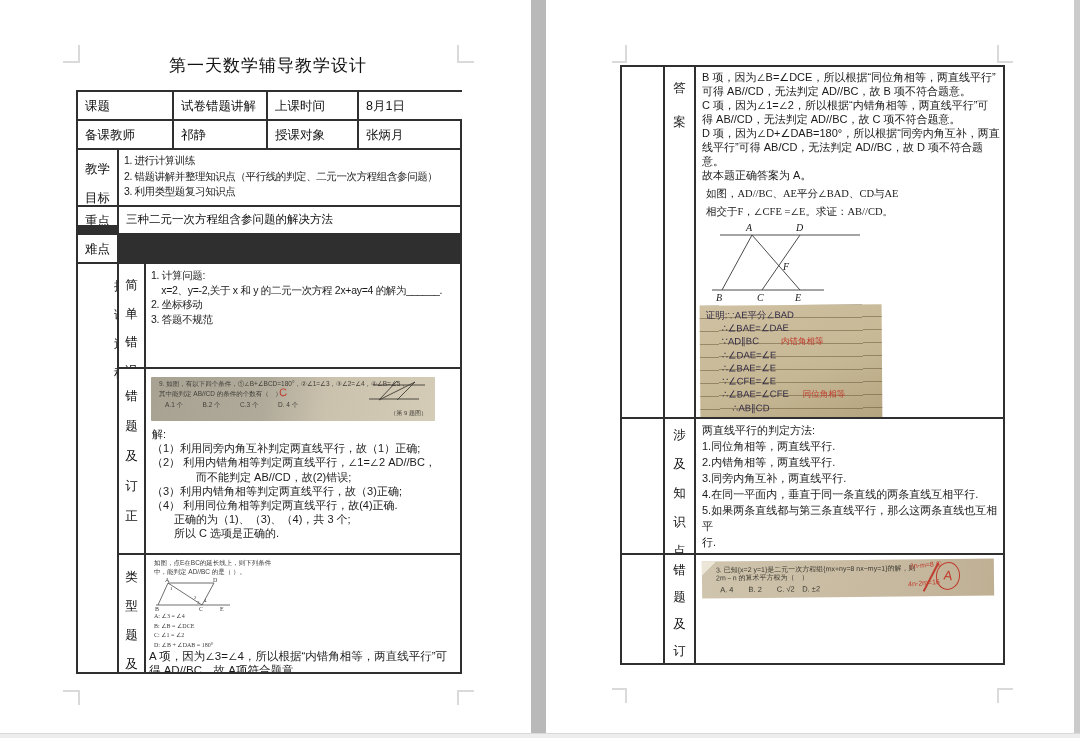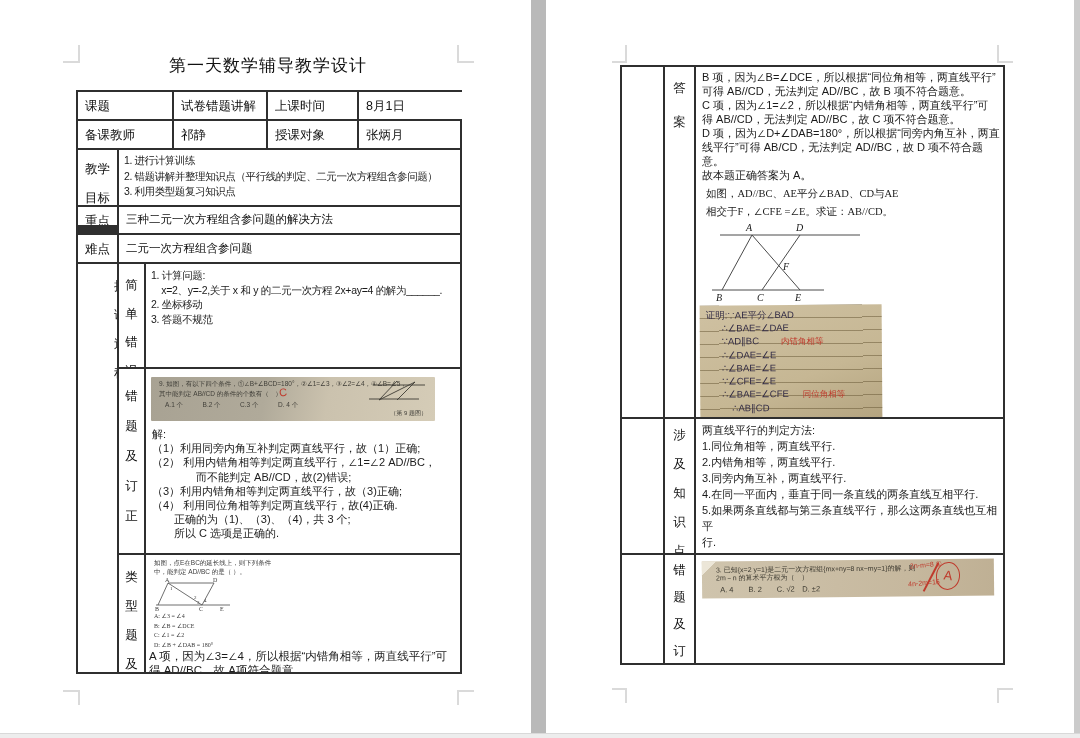--- a/index.html
+++ b/index.html
@@ -82,21 +82,20 @@
       <div class="tcell lbl2" style="left:2px;top:60px;width:39px;height:55px;">教学
 目标</div>
       <div class="tcell pre" style="left:43px;top:60px;width:341px;height:55px;font-size:10.5px;line-height:15.5px;letter-spacing:-0.4px;padding:3px 2px 0 5px;">1. 进行计算训练
 2. 错题讲解并整理知识点（平行线的判定、二元一次方程组含参问题）
 3. 利用类型题复习知识点</div>
 
       <div class="tcell lbl" style="left:2px;top:117px;width:39px;height:18px;">重点</div>
       <div class="tcell val" style="left:43px;top:117px;width:341px;height:26px;font-size:11.5px;padding-top:5px;">三种二元一次方程组含参问题的解决方法</div>
 
       <div class="tcell lbl" style="left:2px;top:145px;width:39px;height:27px;">难点</div>
-      <div class="tcell val" style="left:43px;top:145px;width:341px;height:27px;font-size:11.5px;">二元一次方程组含参问题</div>
 
       <div class="tcell lbl2" style="left:2px;top:174px;width:39px;height:408px;padding-top:8px;padding-left:36px;">授课
 过程</div>
 
       <div class="tcell stack" style="left:43px;top:174px;width:25px;height:103px;padding-top:7px;line-height:28.5px;">简
 单
 错
 误</div>
       <div class="tcell pre" style="left:70px;top:174px;width:314px;height:103px;font-size:10.5px;line-height:14.5px;letter-spacing:-0.3px;padding:4px 2px 0 5px;">1. 计算问题:
 　x=2、y=-2,关于 x 和 y 的二元一次方程 2x+ay=4 的解为______.

